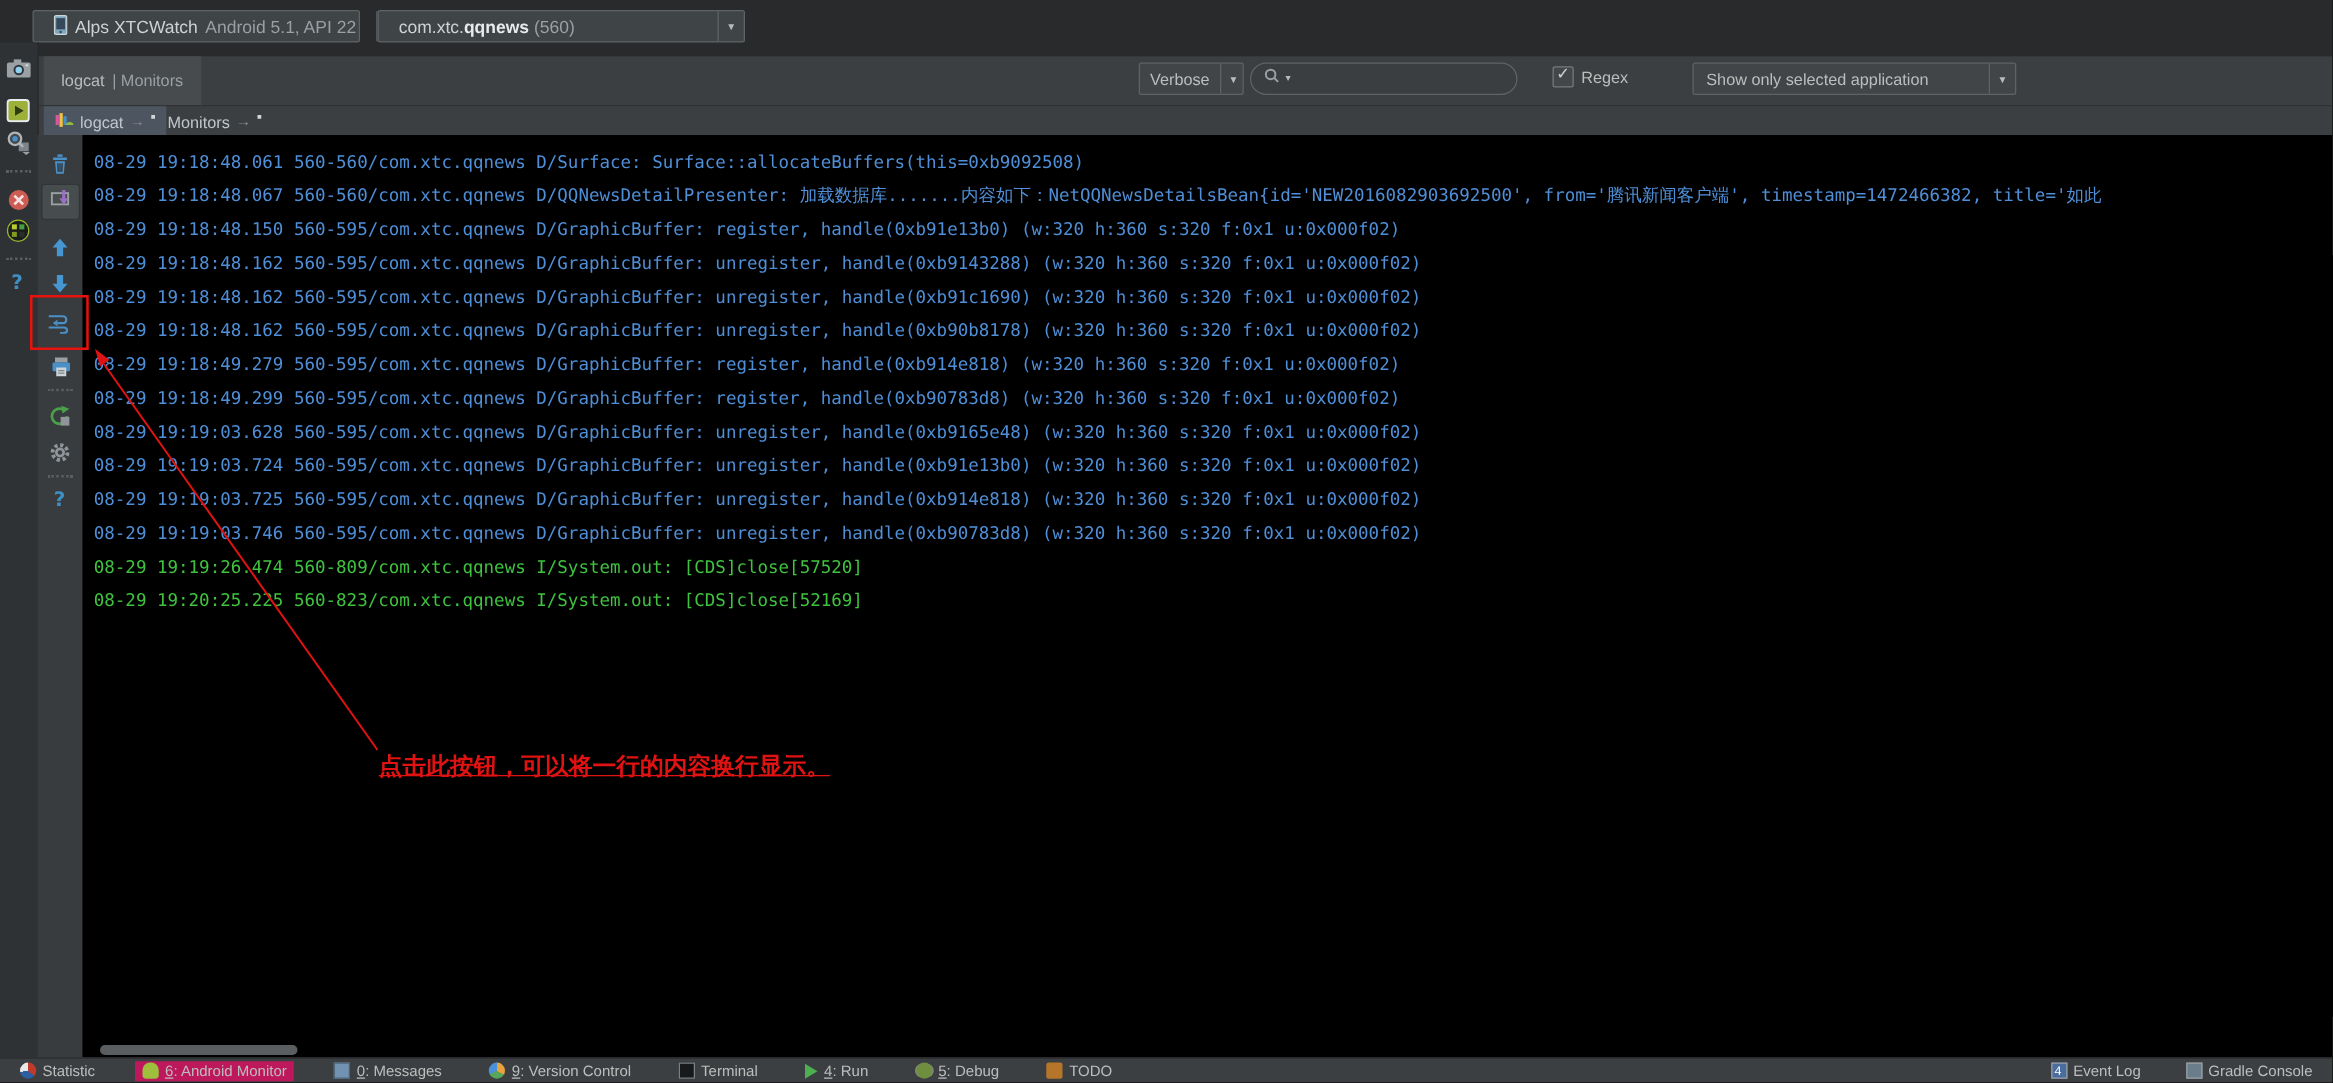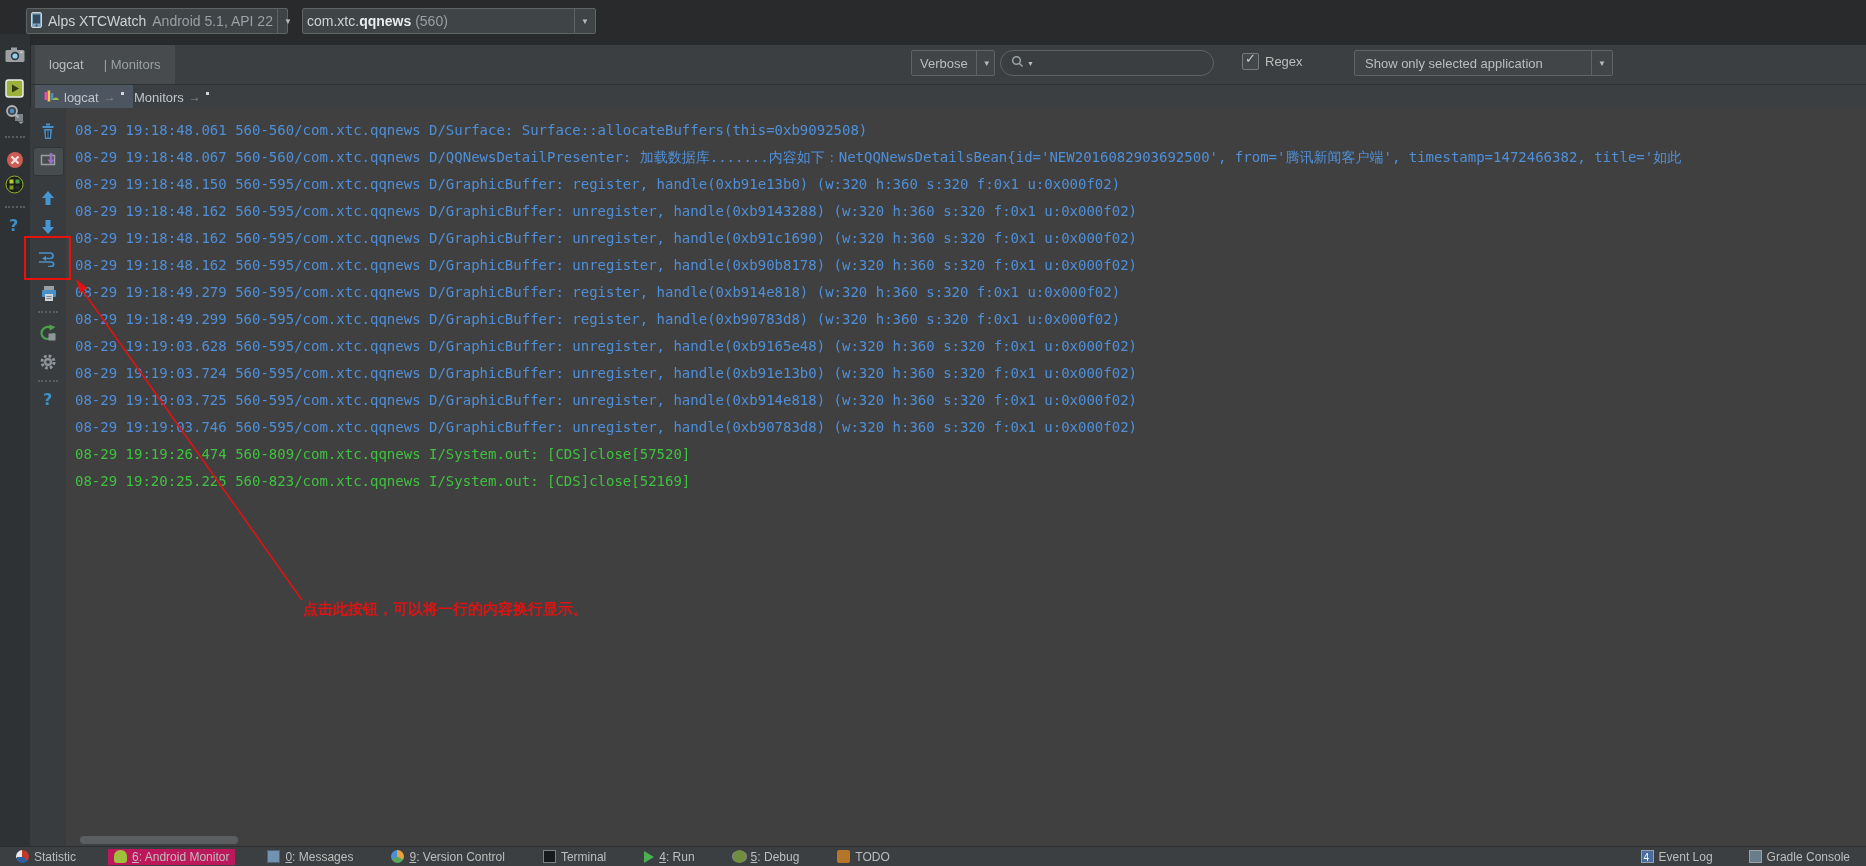--- a/index.html
+++ b/index.html
@@ -2,21 +2,21 @@
 <html><head>
 <meta charset="utf-8">
 <style>
   html,body{margin:0;padding:0;background:#1e1e1e;}
   .root{position:relative;width:1866px;height:866px;background:#2b2b2b;overflow:hidden;
         font-family:"Liberation Sans",sans-serif;color:#bbbbbb;}
   
   .top-area{position:absolute;left:0;top:0;width:1866px;height:45px;background:#282a2c;border-bottom:1px solid #222426;}
   .combo{position:absolute;top:8px;height:26px;background:#3f4446;border:1px solid #5f6365;border-radius:2px;
          display:flex;align-items:center;font-size:14px;color:#cfd2d4;box-sizing:border-box;}
-  .combo .pad{padding:0 4px;display:flex;align-items:center;gap:6px;white-space:nowrap;}
+  .combo .pad{padding:0 16px;display:flex;align-items:center;gap:6px;white-space:nowrap;}
   .dim{color:#9aa0a3;}
   .combo-arrow-box{margin-left:auto;height:100%;display:flex;align-items:center;border-left:1px solid #5f6365;padding:0 6px;}
   .arrow-glyph{font-size:8px;color:#b6bcbe;}
   
   .row2{position:absolute;left:30px;top:45px;width:1836px;height:39px;background:#3c3f41;}
   .tw-tab{position:absolute;left:5px;top:0;height:39px;padding:0 14px;background:#474b4d;display:flex;align-items:center;
           font-size:13px;white-space:nowrap;}
   .vcombo{position:absolute;top:5px;height:26px;background:#414547;border:1px solid #5f6365;border-radius:2px;
           display:flex;align-items:center;font-size:13px;color:#bdbdbd;box-sizing:border-box;}
   .search-pill{position:absolute;left:970px;top:5px;width:214px;height:26px;border:1px solid #5f6365;border-radius:13px;
@@ -32,28 +32,28 @@
   .tab-arrow{color:#8c8c8c;font-size:12px;}
   .tab-dot{width:3px;height:3px;background:#d5d5d5;display:inline-block;margin-bottom:7px;}
   
   .outer-strip{position:absolute;left:0;top:34px;width:30px;height:812px;background:#2f3235;border-right:1px solid #27292b;}
   .inner-strip{position:absolute;left:30px;top:108px;width:36px;height:738px;background:#393c3e;border-right:1px solid #2c2e30;}
   .tbtn{position:absolute;display:flex;align-items:center;justify-content:center;}
   .tbtn.sel-btn{background:#474c4f;border:1px solid #313537;border-radius:3px;}
   .tdivider{position:absolute;border-top:2px dotted #5a5e60;width:20px;}
   .help-q{color:#3d8fc4;font-weight:bold;font-size:16px;font-family:"DejaVu Sans",sans-serif;}
   
-  .log-area{position:absolute;left:66px;top:108px;width:1800px;height:738px;background:#404040;overflow:hidden;}
+  .log-area{position:absolute;left:66px;top:108px;width:1800px;height:738px;background:#000000;overflow:hidden;}
   .log-lines{padding:9px 0 0 9px;}
   .log-line{font-family:"DejaVu Sans Mono","Liberation Mono",monospace;font-size:14px;line-height:27px;white-space:pre;}
   .hthumb{position:absolute;left:14px;top:728px;width:158px;height:8px;background:#5a5e60;border-radius:4px;}
   
   .annot-svg{position:absolute;left:0;top:0;width:1866px;height:866px;pointer-events:none;z-index:40;}
-  .annot-text{position:absolute;left:303px;top:600px;color:#e01212;font-weight:bold;font-size:15px;z-index:41;
-              font-family:"DejaVu Sans","Liberation Sans",sans-serif;white-space:nowrap;}
+  .annot-text{position:absolute;left:303px;top:600px;color:#e01212;font-weight:bold;font-size:19px;z-index:41;
+              font-family:"DejaVu Sans","Liberation Sans",sans-serif;white-space:nowrap;text-decoration:underline;}
   
   .statusbar{position:absolute;left:0;top:846px;width:1866px;height:20px;background:#3c3f41;border-top:1px solid #2b2d2f;
              display:flex;align-items:center;font-size:12px;color:#bdbdbd;box-sizing:border-box;padding:0 10px;}
   .sb-left{display:flex;align-items:center;gap:26px;}
   .sb-right{margin-left:auto;display:flex;align-items:center;gap:24px;}
   .sb-item{display:flex;align-items:center;gap:5px;white-space:nowrap;padding:1px 6px;}
   .sb-item.active{background:#be185d;}
   .sb-item u{text-decoration:underline;}
   .sbicon{width:13px;height:13px;display:inline-block;box-sizing:border-box;}
   .statistic-icon{border-radius:50%;background:conic-gradient(#c0392b 0 130deg,#2e5fa3 130deg 260deg,#e8e8e8 260deg 360deg);}
@@ -96,21 +96,21 @@
       </span>
       <span class="combo-arrow-box">
           <span class="arrow-glyph">▼</span>
         </span>
     </div>
   </div>
 
   <div class="row2">
     <div class="tw-tab">
       <span>logcat</span>
-      <span class="dim" style="margin-left:20px;">| Monitors</span>
+      <span class="dim" style="margin-left:6px;">| Monitors</span>
     </div>
     <div class="vcombo" style="left:881px;width:84px;">
       <span style="padding:0 8px;">Verbose</span>
       <span class="combo-arrow-box">
           <span class="arrow-glyph">▼</span>
         </span>
     </div>
     <div class="search-pill">
       <span>
         <svg width="14" height="13">

